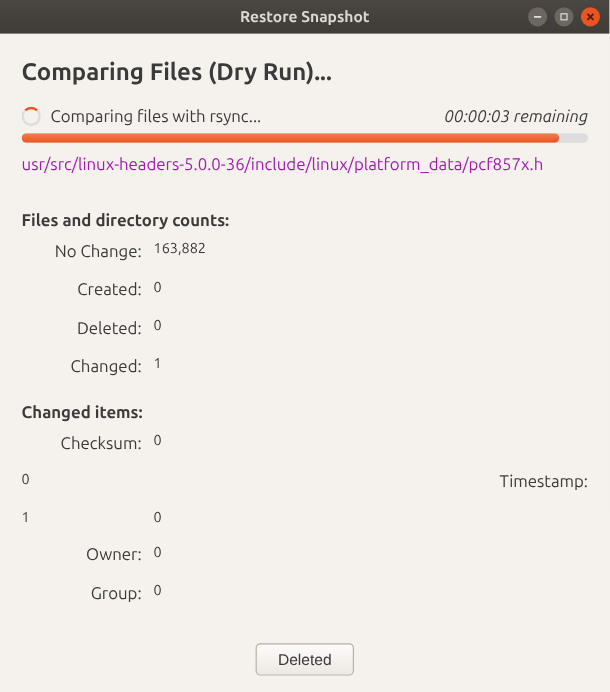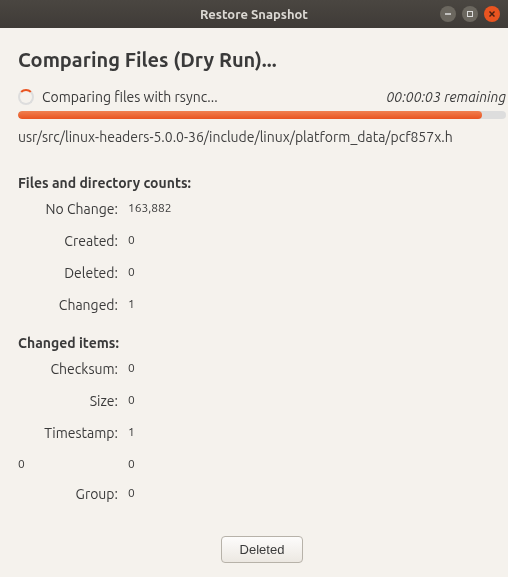--- a/index.html
+++ b/index.html
@@ -38,21 +38,21 @@
   display: flex;
   align-items: center;
   justify-content: center;
   font-size: 10px;
   color: #333;
 }
 .wbtn.min { background: #6b675f; }
 .wbtn.max { background: #6b675f; }
 .wbtn.close { background: #e95420; }
 .content {
-  padding: 20px 2px 14px 18px;
+  padding: 20px 18px 14px 18px;
   background: #f5f2ed;
   height: calc(100% - 28px);
   display: flex;
   flex-direction: column;
 }
 .main-heading {
   font-size: 20px;
   font-weight: bold;
   color: #3a3a3a;
   margin-bottom: 18px;
@@ -88,21 +88,21 @@
   margin-bottom: 10px;
 }
 .progress-fill {
   height: 100%;
   width: 95%;
   background: linear-gradient(to bottom, #f08050, #e95420);
   border-radius: 4px;
 }
 .filepath {
   font-size: 14px;
-  color: #404040;
+  color: #a21caf;
   margin-bottom: 30px;
   white-space: nowrap;
   overflow: hidden;
 }
 .section-heading {
   font-size: 14px;
   font-weight: bold;
   color: #3a3a3a;
   margin-bottom: 10px;
 }
@@ -186,25 +186,25 @@
     <div class="lbl">Deleted:</div>
     <div class="val">0</div>
     <div class="lbl">Changed:</div>
     <div class="val">1</div>
   </div>
 
   <div class="section-heading">Changed items:</div>
   <div class="counts-grid">
     <div class="lbl">Checksum:</div>
     <div class="val">0</div>
-    <div class="lbl">Size:</div>
     <div class="val">0</div>
     <div class="lbl">Timestamp:</div>
     <div class="val">1</div>
     <div class="val">0</div>
+    <div class="lbl">Owner:</div>
     <div class="val">0</div>
     <div class="lbl">Group:</div>
     <div class="val">0</div>
   </div>
 
   <div class="spacer"></div>
 
   <div class="button-row">
     <button class="btn">Deleted</button>
   </div>

